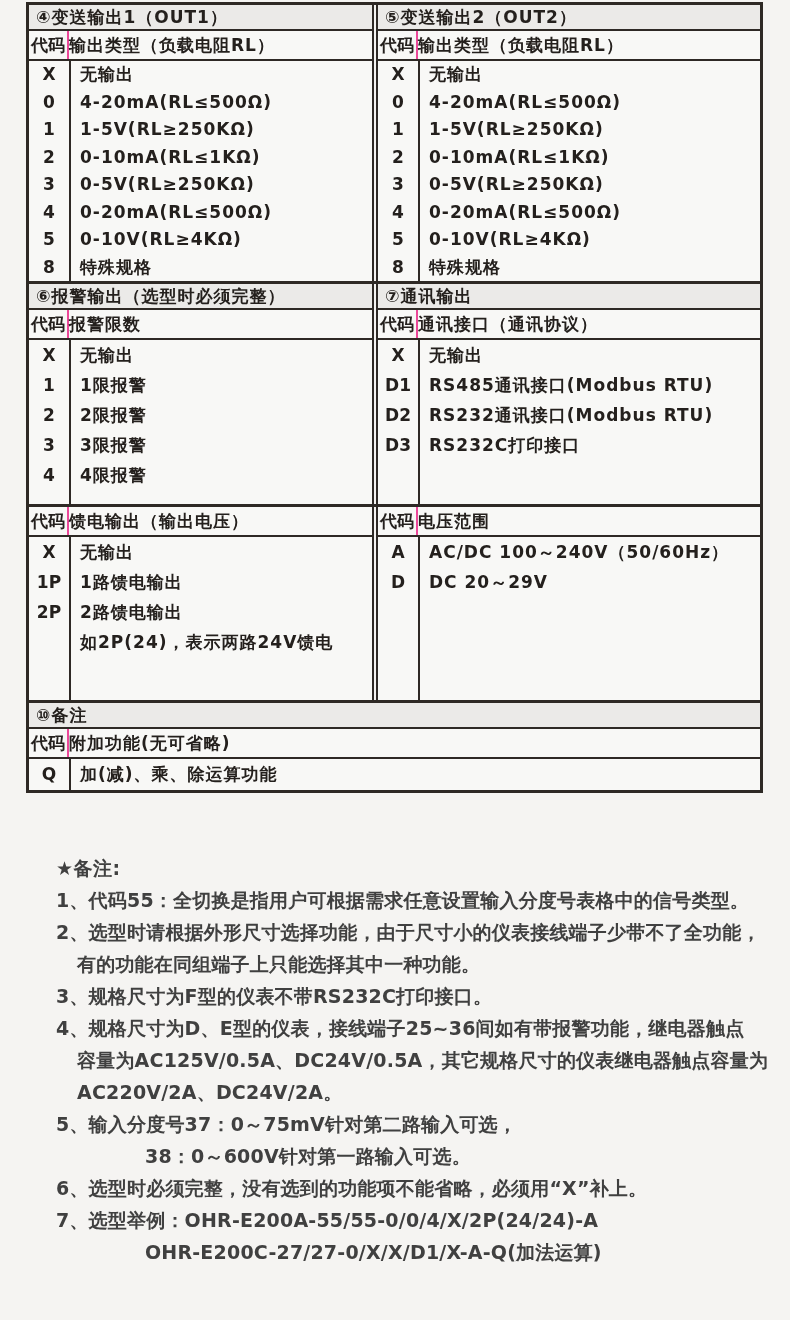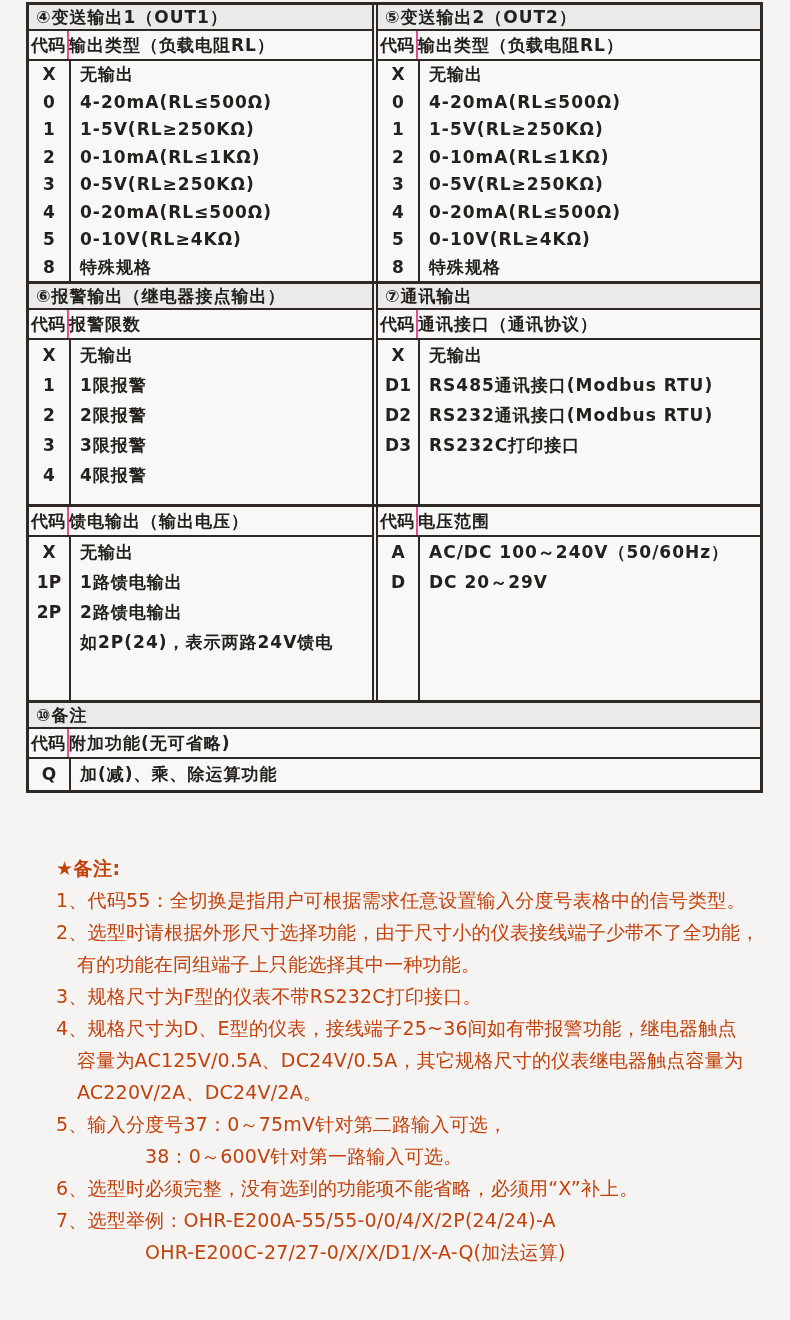--- a/index.html
+++ b/index.html
@@ -28,23 +28,23 @@
   .trow .code { width:40px; text-align:center; }
   .trow .desc { padding-left:11px; letter-spacing:1px; white-space:nowrap; }
 
   .duo1 .tbody { height:220px; } .duo1 .trow { height:27.5px; line-height:27.5px; }
   .duo2 .tbody { height:164px; } .duo2 .trow { height:30px;   line-height:30px; }
   .duo3 .tbody { height:163px; } .duo3 .trow { height:30px;   line-height:30px; }
   .solo .tbody { height:31px;  } .solo .trow { height:31px;   line-height:31px; }
 
   
   .notes { position:absolute; left:56px; top:852px; width:700px;
-           font-size:19px; color:#c2410c; }
+           font-size:19px; color:#404040; }
   .note-title { height:32px; line-height:32px; font-weight:bold; letter-spacing:0.5px; }
-  .note-line  { height:32px; line-height:32px; white-space:nowrap; letter-spacing:0.2px; }
+  .note-line  { height:32px; line-height:32px; white-space:nowrap; letter-spacing:0.2px;font-weight:bold; }
   .indent-1 { padding-left:21px; }
   .indent-2 { padding-left:89px; }
 </style>
 </head>
 <body>
 
 <div class="sheet">
 
   <div class="duo duo1">
     <section class="sec">
@@ -127,21 +127,21 @@
           <div class="trow">
             <div class="code">8</div>
             <div class="desc">特殊规格</div>
           </div>
         </div>
     </section>
   </div>
 
   <div class="duo duo2">
     <section class="sec">
-      <div class="band">⑥报警输出（继电器接点输出）</div>
+      <div class="band">⑥报警输出（选型时必须完整）</div>
       <div class="hrow">
         <div class="code">代码</div>
         <div class="desc">报警限数</div>
       </div>
       <div class="tbody">
           <div class="trow">
             <div class="code">X</div>
             <div class="desc">无输出</div>
           </div>
           <div class="trow">

